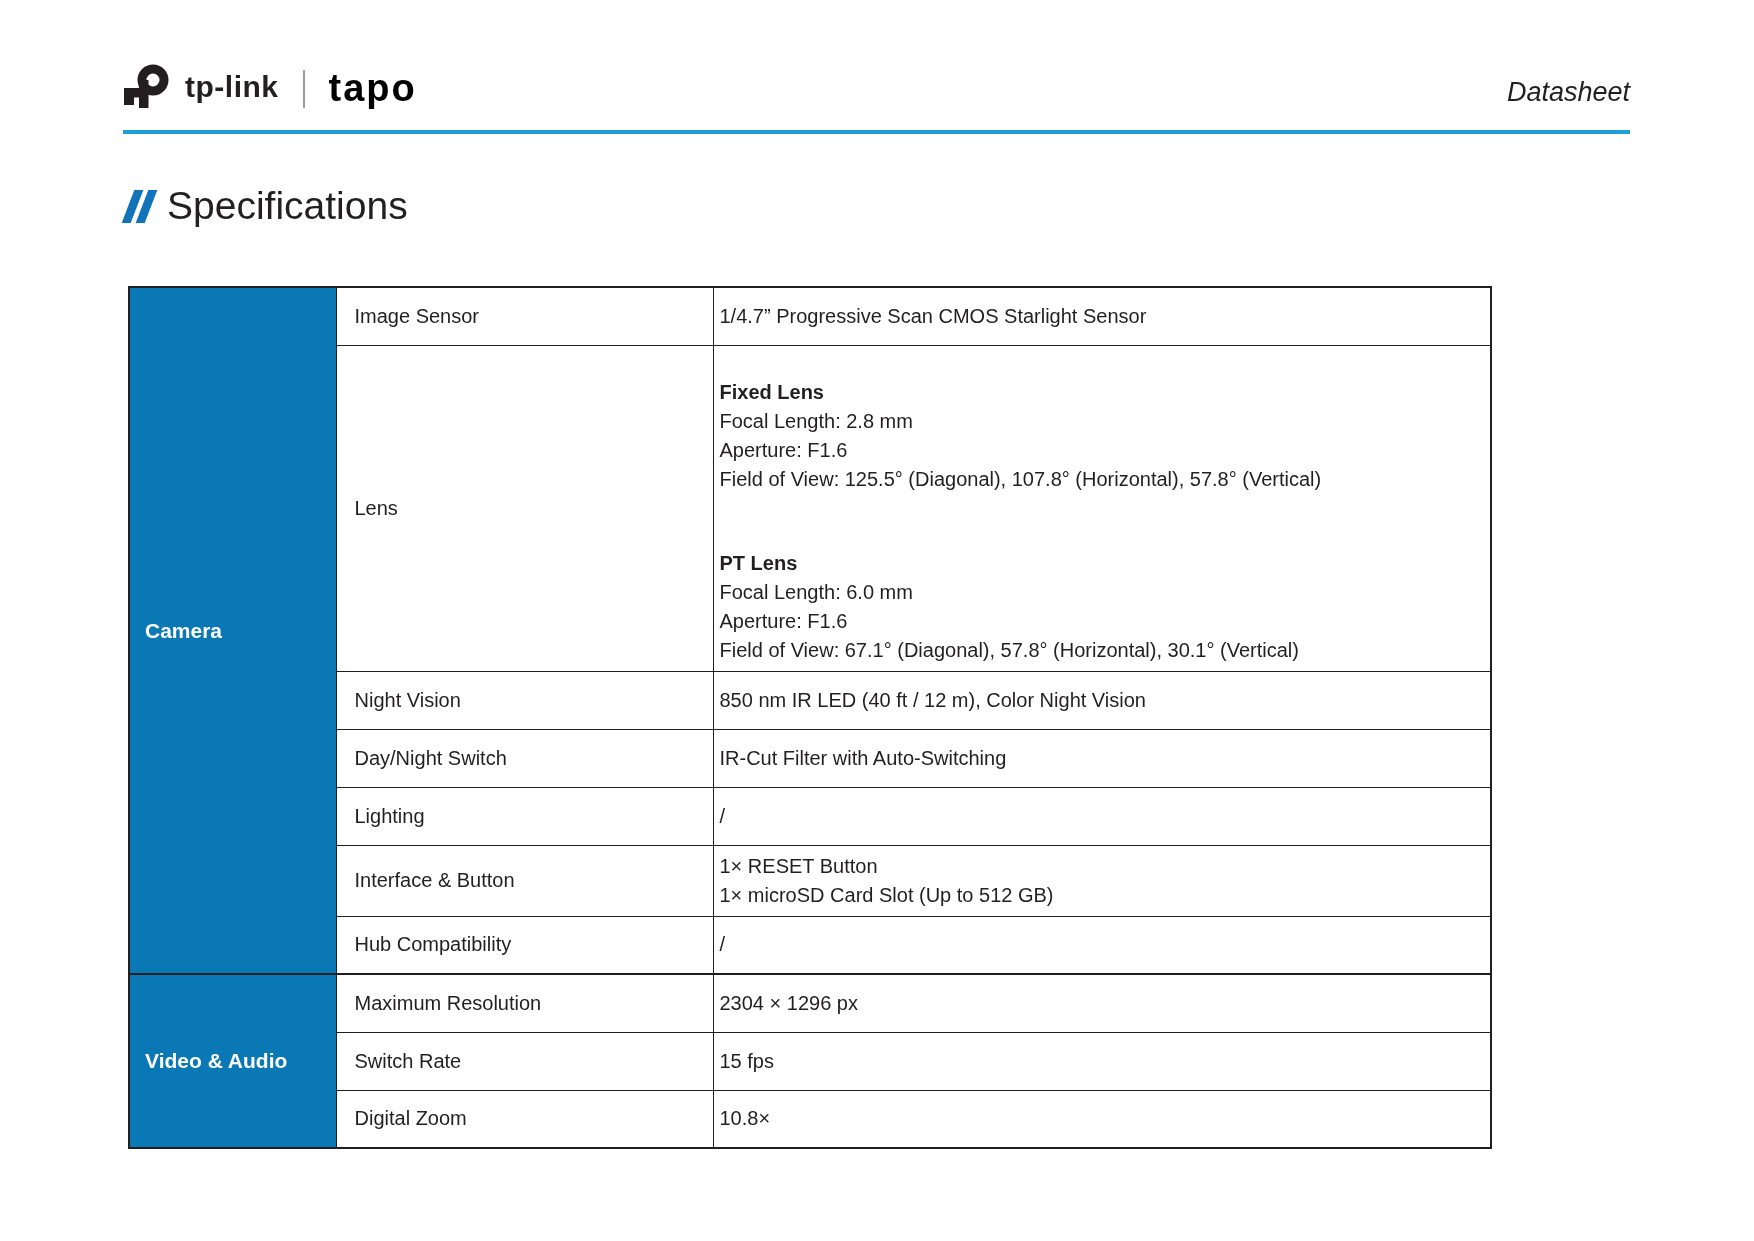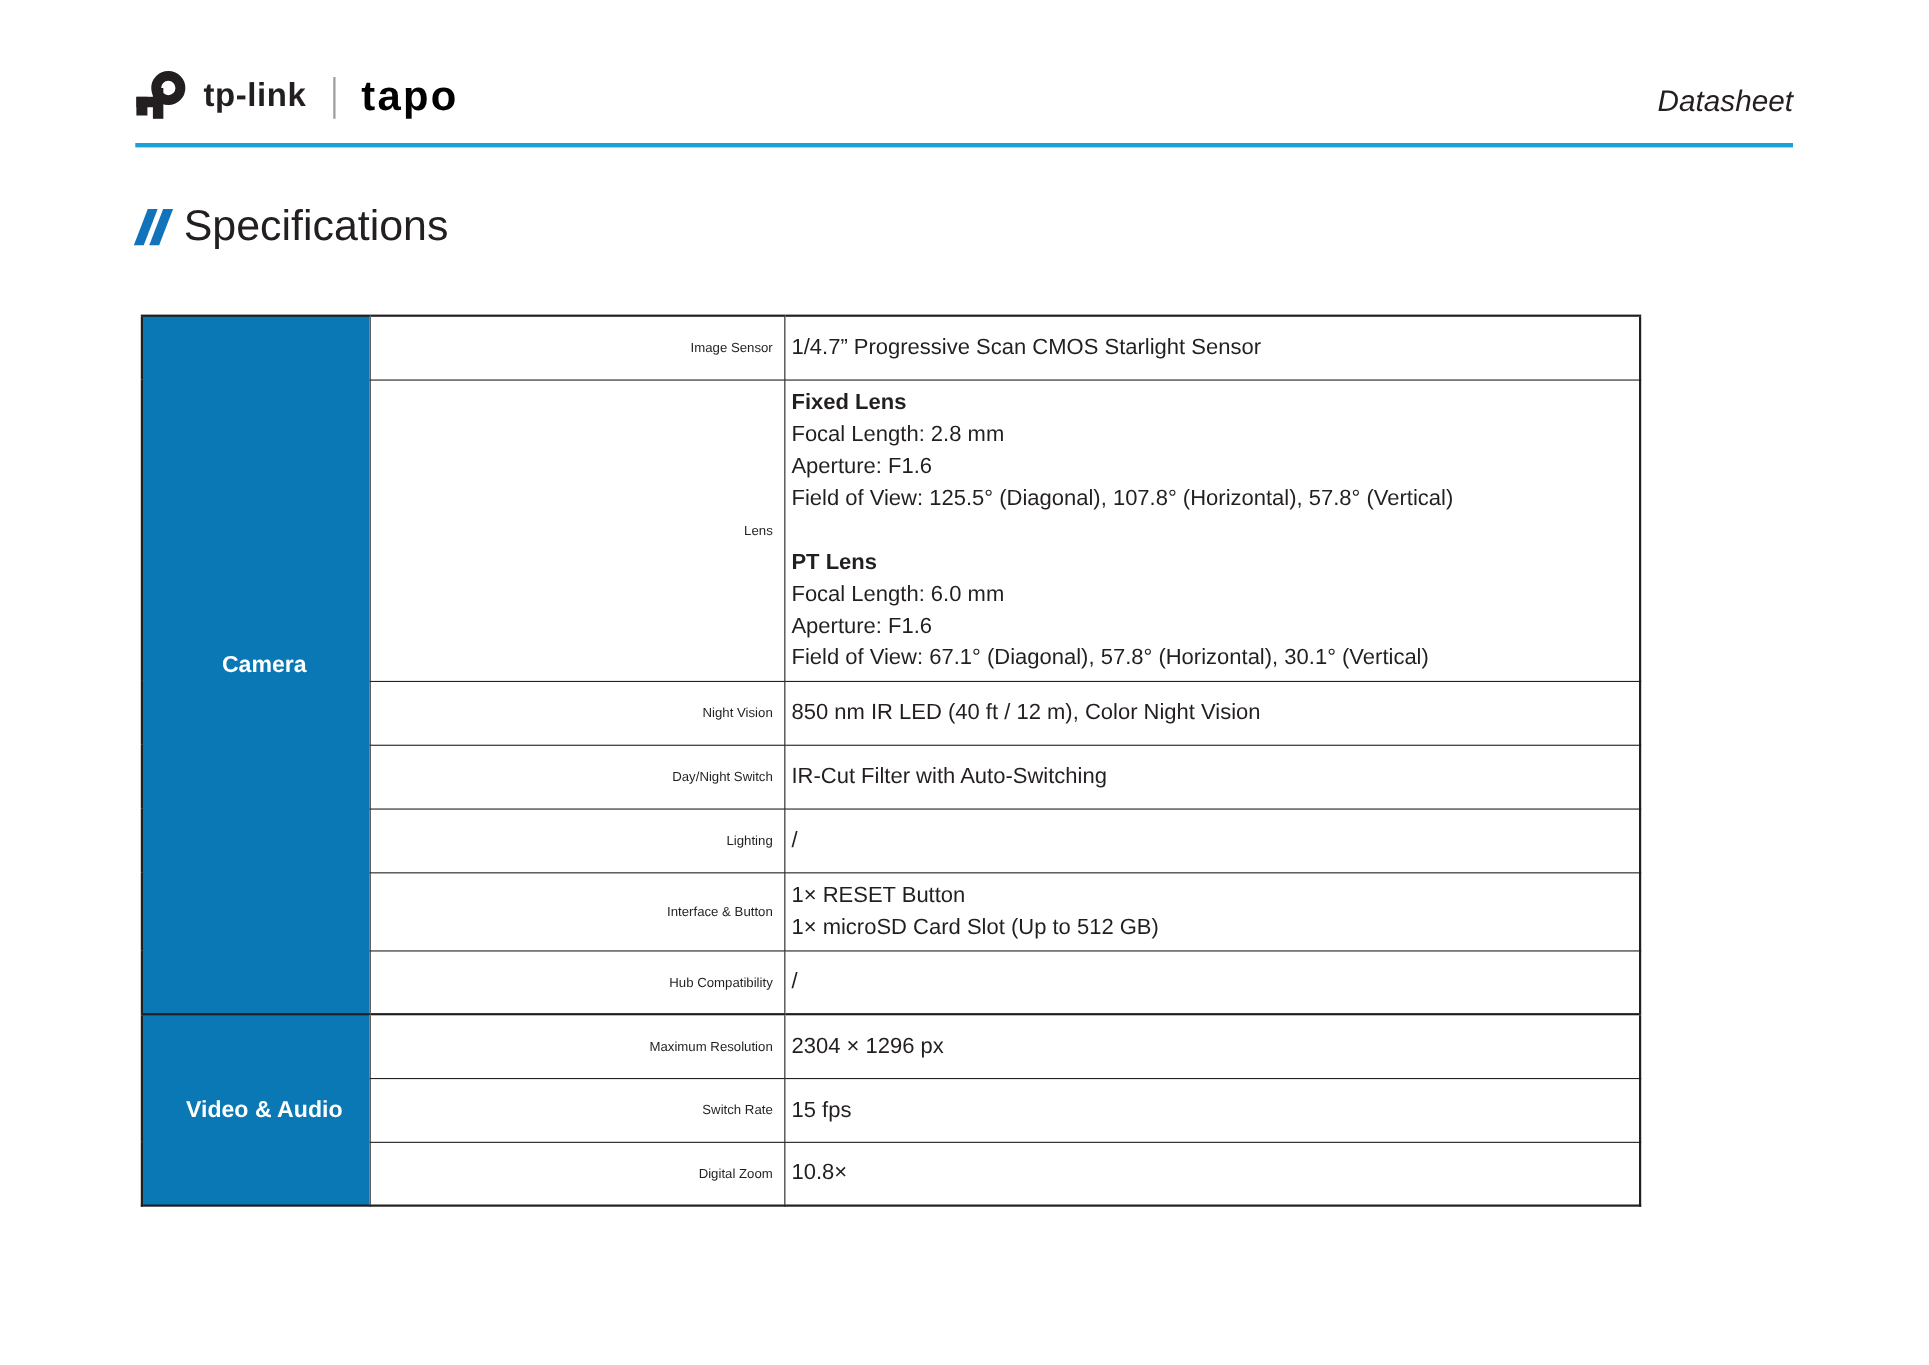--- a/index.html
+++ b/index.html
@@ -58,38 +58,37 @@
   }
   .spec-table th, .spec-table td {
     border: 1.5px solid #231f20;
     vertical-align: middle;
   }
   tr.section-start th, tr.section-start td { border-top: 2.5px solid #231f20; }
   .section-cell {
     background: #0a78b5;
     color: #ffffff;
     font-size: 21px; font-weight: bold;
-    text-align: center;
+    text-align: left;
     padding-left: 15px;
   }
   .label-cell {
-    font-size: 12px; font-weight: 400;
+    font-size: 20px; font-weight: 400;
     padding: 4px 10px 4px 18px;
     height: 58px;
     background: #ffffff;
-    text-align: right;
   }
   .value-cell {
     font-size: 20px;
     padding: 6px 8px 6px 6px;
     height: 58px;
     background: #ffffff;
   }
   .vline { line-height: 29px; font-size: 20px; white-space: nowrap; }
-  .vline.bold { font-weight: bold; }
+  .vline.bold { font-weight: bold; margin-top: 26px; }
 </style>
 </head>
 <body>
 
 <div class="page">
 
   <div class="header">
     <div class="brand">
       <svg class="logo-mark" width="48" height="50" viewBox="0 0 48 50">
         <circle cx="30" cy="16" r="11" fill="none" stroke="#231f20" stroke-width="9"></circle>

